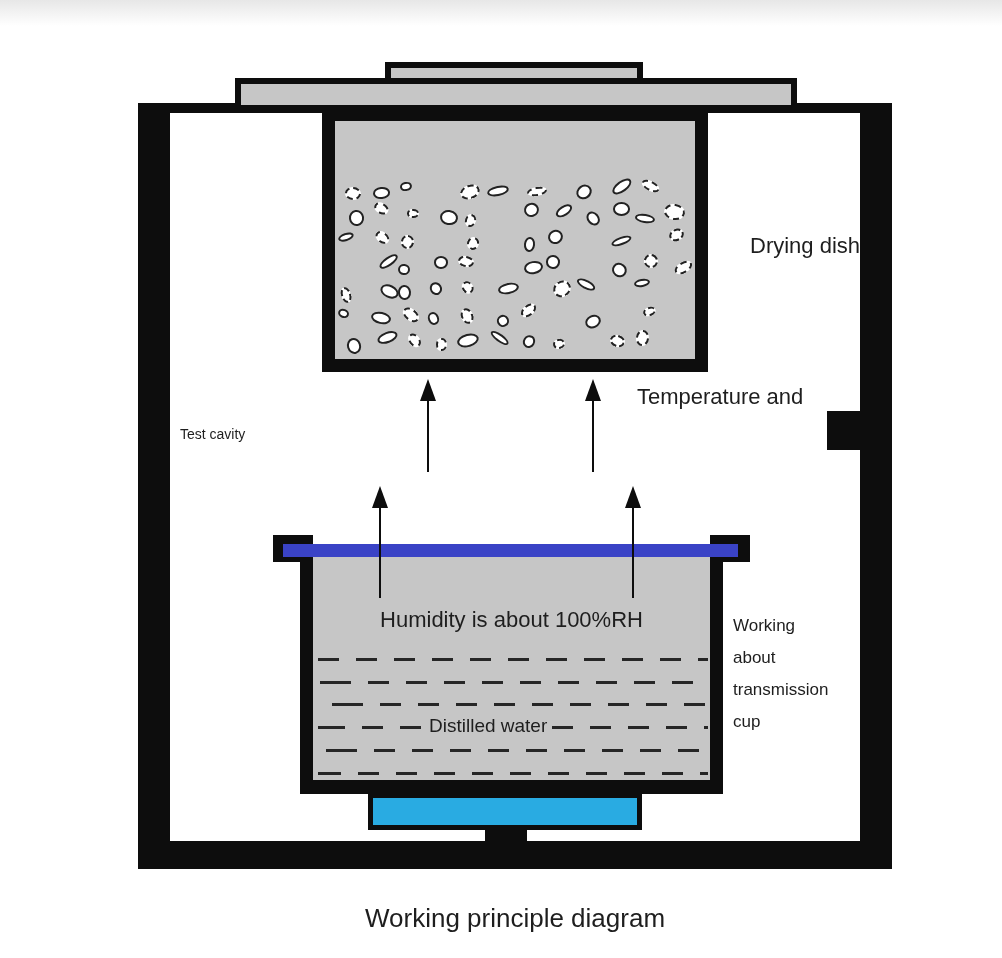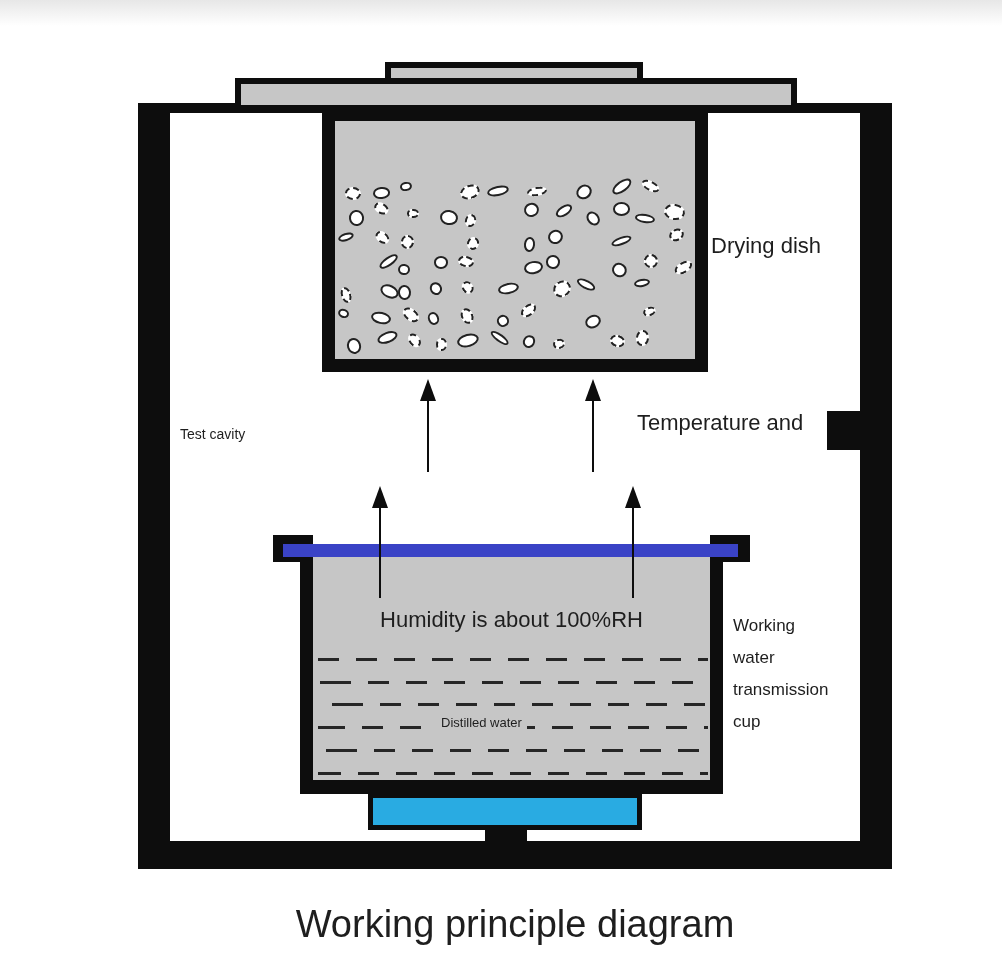--- a/index.html
+++ b/index.html
@@ -55,32 +55,32 @@
   
   .arrow{position:absolute;width:16px;display:flex;flex-direction:column;
     align-items:center;z-index:4;}
   .arrow-head{width:0;height:0;border-left:8px solid transparent;
     border-right:8px solid transparent;
     border-bottom:22px solid var(--structure-black,#0d0d0d);}
   .arrow-shaft{width:2.5px;flex:1;background:var(--structure-black,#0d0d0d);}
   
   .lbl{position:absolute;white-space:nowrap;z-index:5;font-size:21px;}
   .lbl-desiccant{left:335px;top:142px;width:360px;text-align:center;font-size:22px;}
-  .lbl-drying-dish{left:711px;top:233px;font-size:22px;}
+  .lbl-drying-dish{left:750px;top:233px;font-size:22px;}
   .lbl-test-cavity{left:180px;top:426px;font-size:14px;}
-  .lbl-temp1{left:637px;top:410px;font-size:22px;}
+  .lbl-temp1{left:637px;top:384px;font-size:22px;}
   .lbl-temp2{left:637px;top:434px;font-size:22px;}
   .lbl-water-molecule{left:194px;top:497px;font-size:22px;}
   .lbl-sample{left:430px;top:505px;width:160px;text-align:center;}
   .lbl-humidity{left:313px;top:607px;width:397px;text-align:center;font-size:22px;}
-  .lbl-distilled{left:436px;top:715px;font-size:13px;
+  .lbl-distilled{left:424px;top:715px;font-size:19px;
     background:var(--container-gray,#c6c6c6);padding:0 5px;z-index:3;}
   .lbl-moist{left:733px;font-size:17px;}
   .lbl-weighing{left:660px;top:806px;font-size:22px;z-index:5;}
-  .lbl-title{left:138px;top:903px;width:754px;text-align:center;font-size:38px;
+  .lbl-title{left:138px;top:903px;width:754px;text-align:center;font-size:26px;
     white-space:nowrap;}
 </style>
 </head>
 <body>
 
 <div class="canvas">
   <div class="abs top-fade"></div>
 
   <div class="abs blk frame-top"></div>
   <div class="abs blk frame-left"></div>
@@ -193,21 +193,21 @@
 
   <div class="abs water-line" style="top:658px"></div>
   <div class="abs water-line" style="top:681px;background-position-x:12px"></div>
   <div class="abs water-line" style="top:703px;background-position-x:24px"></div>
   <div class="abs water-line" style="top:726px;background-position-x:6px"></div>
   <div class="abs water-line" style="top:749px;background-position-x:18px"></div>
   <div class="abs water-line" style="top:772px;background-position-x:2px"></div>
   <div class="lbl lbl-distilled">Distilled water</div>
 
   <div class="lbl lbl-moist" style="top:616px">Working</div>
-  <div class="lbl lbl-moist" style="top:648px">water</div>
+  <div class="lbl lbl-moist" style="top:648px">about</div>
   <div class="lbl lbl-moist" style="top:680px">transmission</div>
   <div class="lbl lbl-moist" style="top:712px">cup</div>
 
   <div class="abs platform"></div>
   <div class="abs blk pedestal"></div>
 
   <div class="lbl lbl-title">Working principle diagram</div>
 </div>
 
 </body></html>

